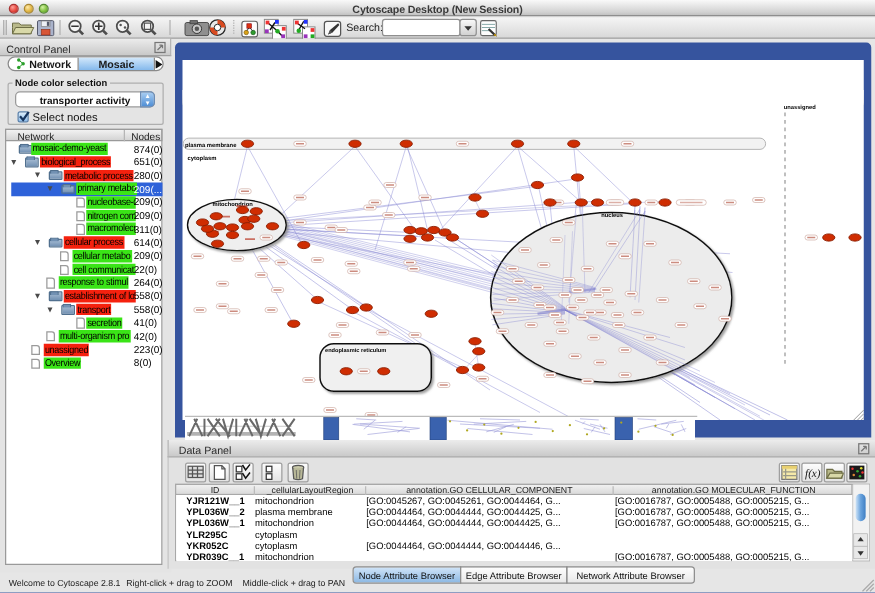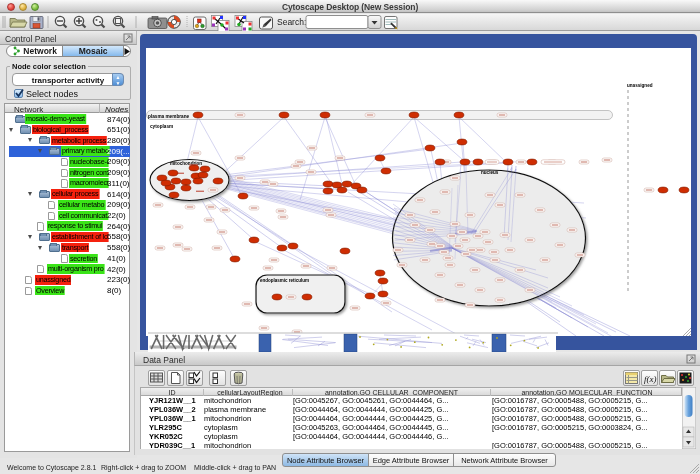--- a/index.html
+++ b/index.html
@@ -51,21 +51,21 @@
   background:linear-gradient(#ddeefb,#8cbcec); border:1px solid #5b82ad; border-radius:2px; }
 #chklabel { left:26px; top:89px; font-size:9px; color:#111; }
 
 
 #treewrap { left:4px; top:103px; width:126px; height:349px; background:#fff;
   border:1px solid #9a9a9a; }
 #treehead { left:4px; top:103px; width:126px; height:10px;
   background:linear-gradient(#f2f2f2,#d4d4d4); border:1px solid #9a9a9a;
   font-size:8px; color:#222; }
 #treehead .h1 { position:absolute; left:9px; top:1px; }
-#treehead .h2 { position:absolute; left:100px; top:1px;font-style:italic; }
+#treehead .h2 { position:absolute; left:100px; top:1px; }
 #treehead .div { position:absolute; left:94px; top:0; width:1px; height:9px; background:#b5b5b5; }
 .trow { position:absolute; left:5px; width:124px; height:10.7px; font-size:8px; white-space:nowrap; }
 .trow .lbl { position:absolute; top:0.2px; padding:0 1px; color:#000; height:9.6px; overflow:hidden;
   letter-spacing:-0.25px; transform:scaleX(0.9); transform-origin:0 0; }
 .trow .num { position:absolute; left:98px; top:0.5px; color:#000; }
 .g { background:#3ae417; }
 .r { background:#f5210e; }
 .selrow { background:#2e62d9; }
 .selrow .num { color:#fff; }
 .tri { position:absolute; top:3px; width:0; height:0;
@@ -1116,22 +1116,20 @@
     </div>
     <div class="drow" style="left:0;top:17.8px;width:541px;">
   <span class="dcell" style="left:8px;width:54px;font-weight:bold;">YPL036W__1</span>
   <span class="dcell" style="left:63px;width:88px;">mitochondrion</span>
   <span class="dcell" style="left:152px;width:197px;">[GO:0044464, GO:0044444, GO:0044425, G...</span>
   <span class="dcell" style="left:351px;width:190px;">[GO:0016787, GO:0005488, GO:0005215, G...</span>
     </div>
     <div class="drow" style="left:0;top:26.700000000000003px;width:541px;">
   <span class="dcell" style="left:8px;width:54px;font-weight:bold;">YLR295C</span>
   <span class="dcell" style="left:63px;width:88px;">cytoplasm</span>
-  <span class="dcell" style="left:152px;width:197px;">[GO:0045263, GO:0044464, GO:0044445, G...</span>
-  <span class="dcell" style="left:351px;width:190px;">[GO:0016787, GO:0005215, GO:0003824, G...</span>
     </div>
     <div class="drow" style="left:0;top:35.6px;width:599px;">
   <span class="dcell" style="left:8px;width:54px;font-weight:bold;">YKR052C</span>
   <span class="dcell" style="left:63px;width:88px;">cytoplasm</span>
   <span class="dcell" style="left:152px;width:197px;">[GO:0044464, GO:0044444, GO:0044446, G...</span>
     </div>
     <div class="drow" style="left:0;top:44.5px;width:541px;">
   <span class="dcell" style="left:8px;width:54px;font-weight:bold;">YDR039C__1</span>
   <span class="dcell" style="left:63px;width:88px;">mitochondrion</span>
   <span class="dcell" style="left:351px;width:190px;">[GO:0016787, GO:0005488, GO:0005215, G...</span>

